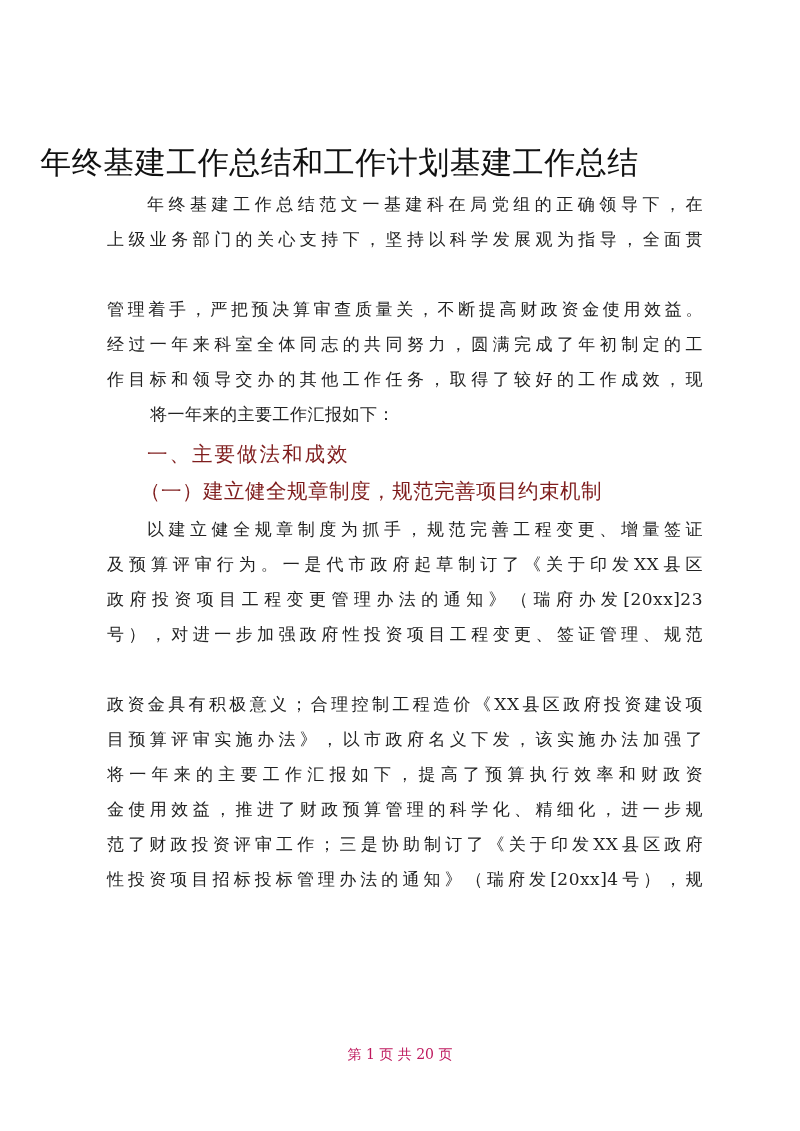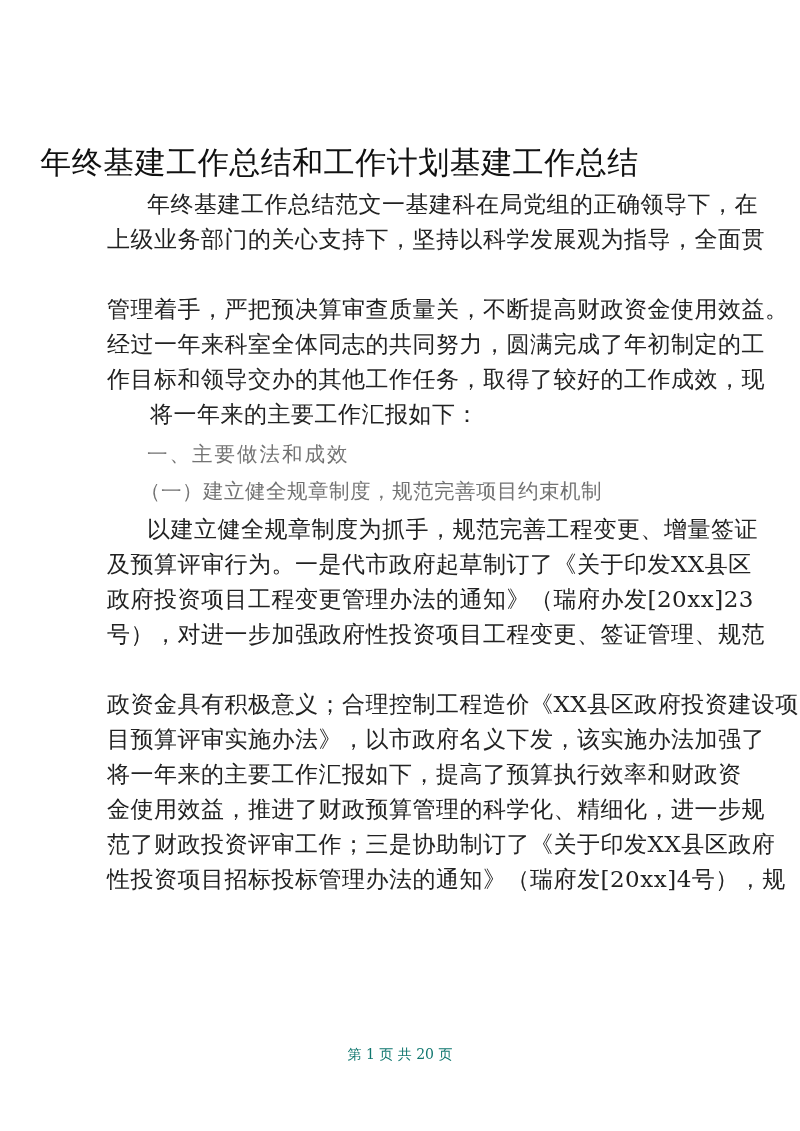--- a/index.html
+++ b/index.html
@@ -32,54 +32,54 @@
       font-size: 31px;
       line-height: 44px;
       color: #111111;
       letter-spacing: 0.5px;
       white-space: nowrap;
     }
     .body-line {
       position: absolute;
       left: 107px;
       width: 596px;
-      font-size: 23px;
+      font-size: 17px;
       line-height: 28px;
       color: #222222;
       white-space: nowrap;
       text-align: justify;
       text-align-last: justify;
       letter-spacing: 0.5px;
     }
     .body-line.indent {
       left: 147px;
       width: 556px;
     }
     .body-line.last {
       text-align-last: left;
       margin-left: 43px;
     }
     .heading {
       position: absolute;
       left: 147px;
       font-size: 20.5px;
       line-height: 28px;
-      color: #737373;
+      color: #7f1d1d;
       white-space: nowrap;
       letter-spacing: 2px;
     }
     .footer {
       position: absolute;
       left: 0;
       top: 1044px;
       width: 800px;
       text-align: center;
       font-size: 14px;
       line-height: 20px;
-      color: #0f766e;
+      color: #be185d;
     }
   </style>
 </head>
 <body>
 
 <div class="page">
 
   <div class="title">年终基建工作总结和工作计划基建工作总结</div>
 
   <div class="body-line indent" style="top:190px">年终基建工作总结范文一基建科在局党组的正确领导下，在</div>

